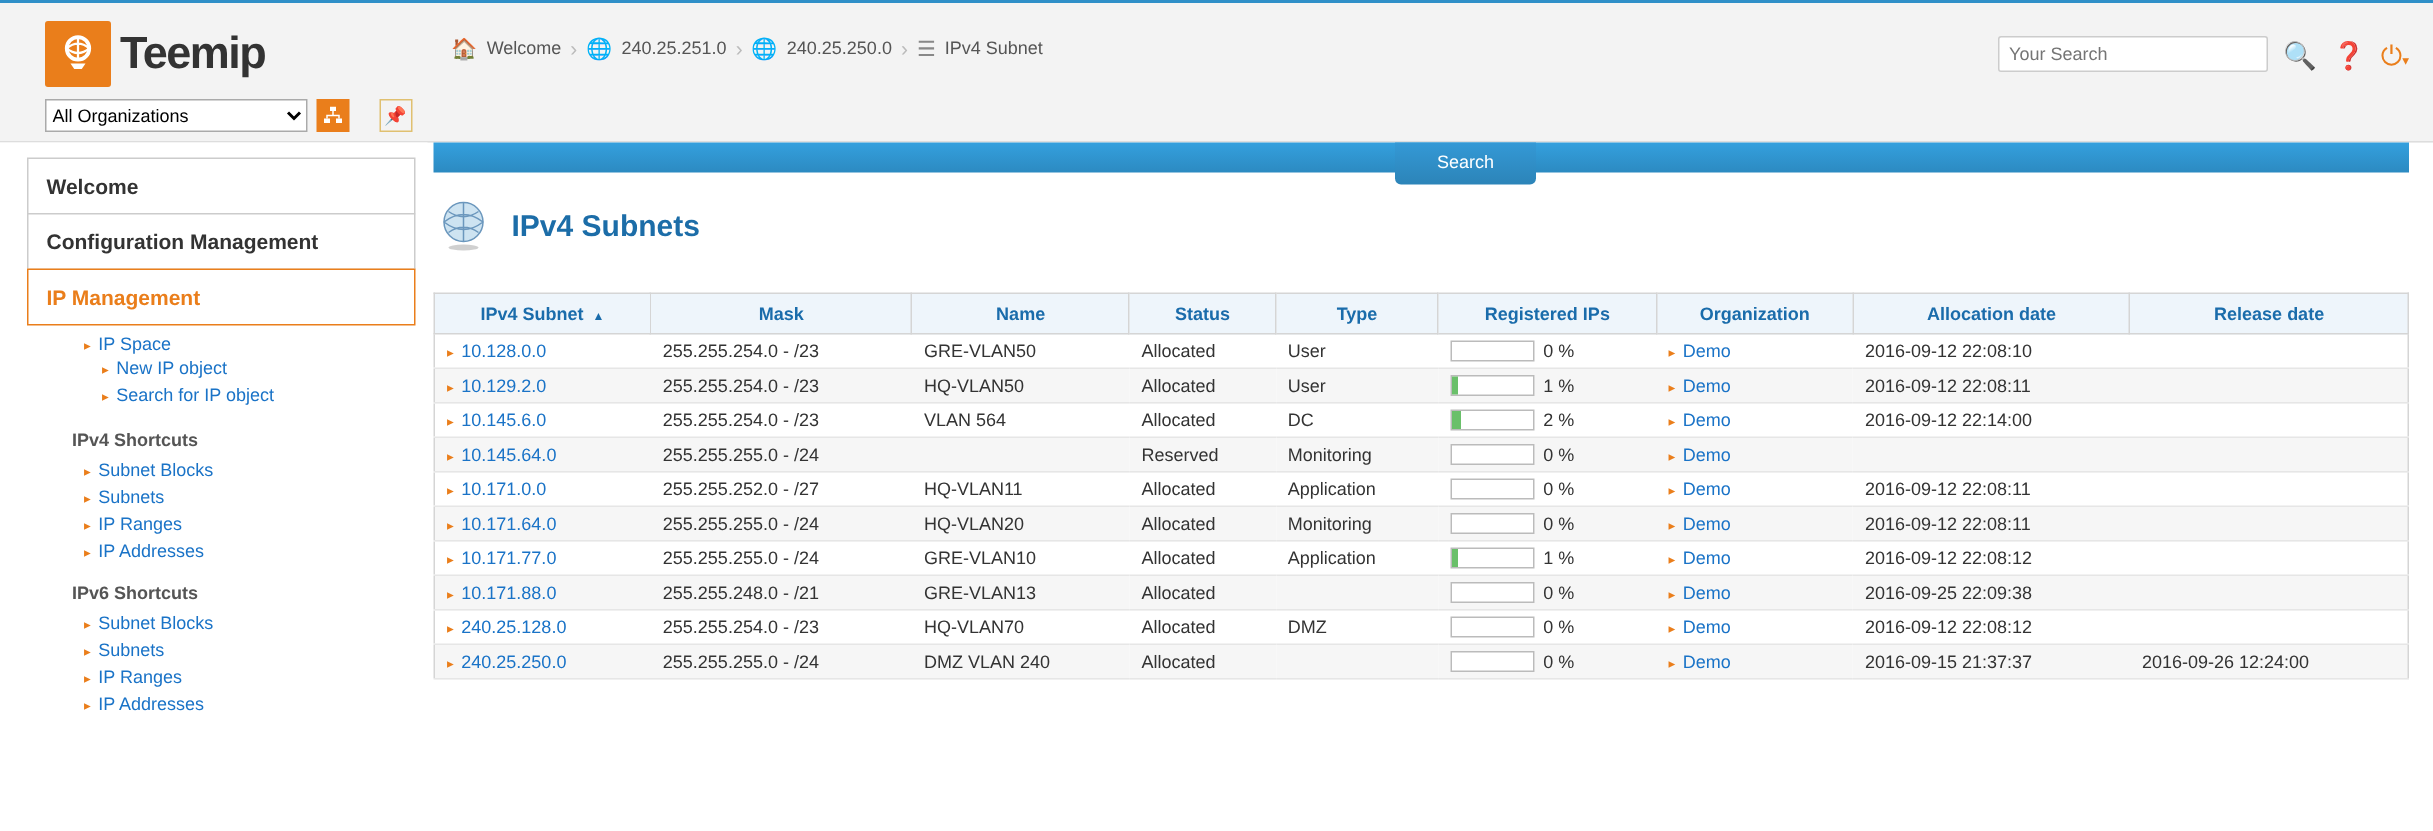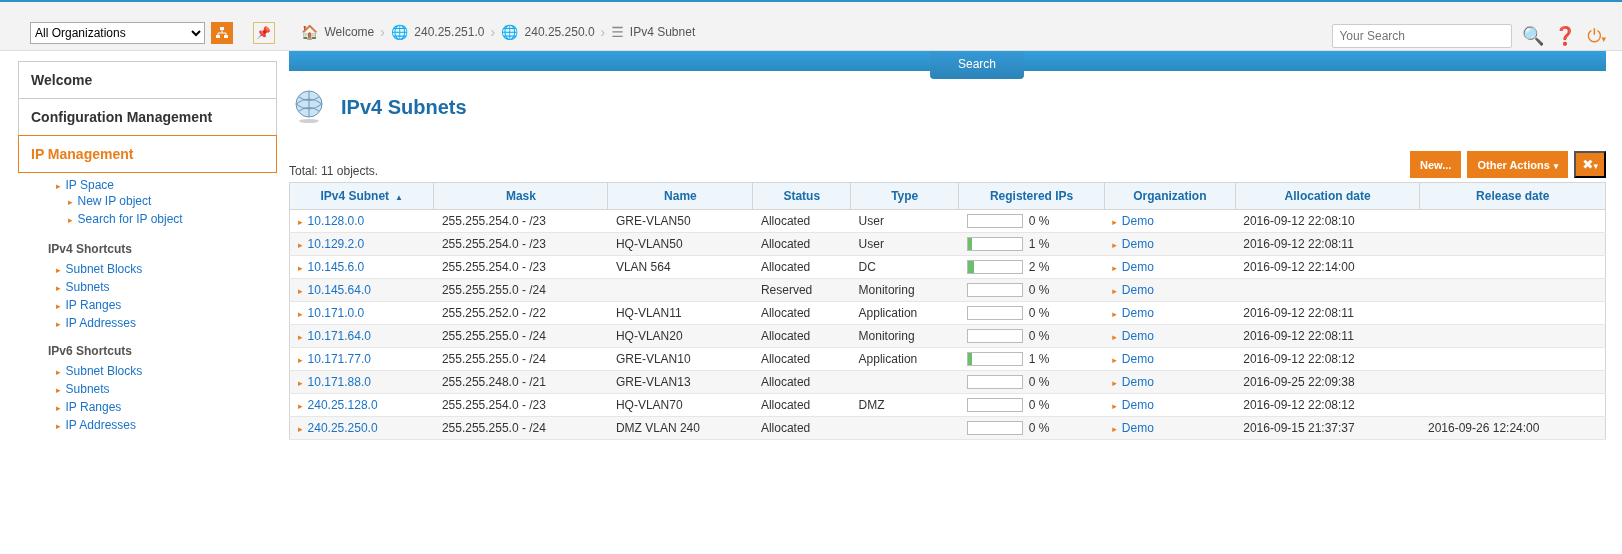--- a/index.html
+++ b/index.html
@@ -13,21 +13,21 @@
 .logo-text { font-size: 30px; font-weight: bold; color: #333; letter-spacing: -1px;}
 .org-row { display:flex; align-items:center; gap:6px; margin-top:8px;}
 .org-select { flex:1; height:22px; font-size:12px; border:1px solid #aaa; background:#fff;}
 .org-btn { width:22px; height:22px; background:#ea7e1b; color:#fff; display:flex;align-items:center;justify-content:center; cursor:pointer; font-size:11px;}
 .pin-btn { width:22px; height:22px; border:1px solid #e0c070; color:#ea7e1b; display:flex;align-items:center;justify-content:center; cursor:pointer; margin-left:14px;}
 .header-main { flex:1; display:flex; align-items:flex-start; padding-top:22px; padding-left:16px; padding-right:16px; justify-content:space-between;}
 .breadcrumb { display:flex; align-items:center; gap:6px; color:#666; font-size:12px;}
 .breadcrumb .sep { color:#bbb; font-size:14px;}
 .breadcrumb a { color:#555; text-decoration:none;}
 .bc-icon { color:#888; font-size:14px;}
-.header-right { display:flex; align-items:center; gap:10px;}
+.header-right { display:flex; align-items:flex-end; gap:10px;}
 .search-box { border:1px solid #ccc; background:#fff; padding:4px 6px; width:180px; font-size:12px; color:#777; border-radius:2px;}
 .hdr-icon { color:#ea7e1b; font-size:18px; cursor:pointer;}
 .layout { display:flex;}
 .sidebar { width:285px; padding:10px 8px 8px 18px; background:#fff;}
 .nav-item { border:1px solid #ccc; padding:10px 12px; font-weight:bold; font-size:14px; color:#333; margin-bottom:-1px; background:#fff; cursor:pointer;}
 .nav-item.active { color:#ea7e1b; border:1px solid #ea7e1b; position:relative; z-index:1;}
 .subnav { padding:4px 0 10px 26px; font-size:12px;}
 .subnav h5 { font-weight:bold; color:#555; font-size:12px; margin:12px 0 4px 4px;}
 .subnav ul { list-style:none; padding-left:12px;}
 .subnav li { padding:2px 0;}
@@ -66,20 +66,30 @@
 .ip-bar .bar { width:56px; height:14px; border:1px solid #bbb; background:#fff; position:relative;}
 .ip-bar .bar .fill { position:absolute; left:0; top:0; bottom:0; background:#6ac06a;}
 .ip-bar .pct { color:#333;}
 </style>
 </head>
 <body>
 
 <div class="topbar"></div>
 <div class="header">
   <div class="logo-block">
+    <div class="logo">
+      <div class="logo-icon">
+        <svg viewBox="0 0 24 24">
+            <circle cx="12" cy="9" r="6" fill="none" stroke="#fff" stroke-width="2"></circle>
+            <path d="M6 9 Q12 4 18 9 M6 9 Q12 14 18 9 M12 3 V15" stroke="#fff" stroke-width="1.2" fill="none"></path>
+            <path d="M8 17 H16 L14 20 H10 Z" fill="#fff"></path>
+          </svg>
+      </div>
+      <span class="logo-text">Teemip</span>
+    </div>
     <div class="org-row">
       <select class="org-select">
         <option>All Organizations</option>
       </select>
       <div class="org-btn">
         <svg width="12" height="12" viewBox="0 0 12 12">
             <rect x="4" y="0" width="4" height="3" fill="#fff"></rect>
             <rect x="0" y="8" width="4" height="3" fill="#fff"></rect>
             <rect x="8" y="8" width="4" height="3" fill="#fff"></rect>
             <path d="M6 3 V6 M2 8 V6 H10 V8" stroke="#fff" fill="none"></path>
@@ -151,28 +161,20 @@
       <div class="globe-icon">
         <svg width="40" height="40" viewBox="0 0 40 40">
             <circle cx="20" cy="17" r="13" fill="#cde3f1" stroke="#6b97bd" stroke-width="1"></circle>
             <path d="M7 17 Q20 7 33 17 M7 17 Q20 27 33 17 M20 4 V30 M10 10 Q20 17 30 10 M10 24 Q20 17 30 24" stroke="#6b97bd" fill="none" stroke-width="1"></path>
             <ellipse cx="20" cy="34" rx="10" ry="2" fill="#d0d0d0"></ellipse>
           </svg>
       </div>
       <div class="page-title">IPv4 Subnets</div>
     </div>
 
-    <div class="actions-row">
-      <div class="total-line">Total: 11 objects.</div>
-      <div class="actions-btns">
-        <button class="btn-o">New...</button>
-        <button class="btn-o"><span>Other Actions</span><span class="car">▾</span></button>
-        <button class="btn-tool">✖<span style="font-size:9px;">▾</span></button>
-      </div>
-    </div>
 
 
     <table class="grid">
       <thead>
         <tr>
           <th class="sorted">IPv4 Subnet</th>
           <th>Mask</th>
           <th>Name</th>
           <th>Status</th>
           <th>Type</th>
@@ -250,21 +252,21 @@
                 </div>
                 <span class="pct">0 %</span>
               </div>
             </td>
             <td class="org-link"><a href="#">Demo</a></td>
             <td></td>
             <td></td>
           </tr>
           <tr>
             <td class="cell-link"><a href="#">10.171.0.0</a></td>
-            <td>255.255.252.0 - /22</td>
+            <td>255.255.252.0 - /27</td>
             <td>HQ-VLAN11</td>
             <td>Allocated</td>
             <td>Application</td>
             <td>
               <div class="ip-bar">
                 <div class="bar">
                   <div class="fill" style="width:0px"></div>
                 </div>
                 <span class="pct">0 %</span>
               </div>

